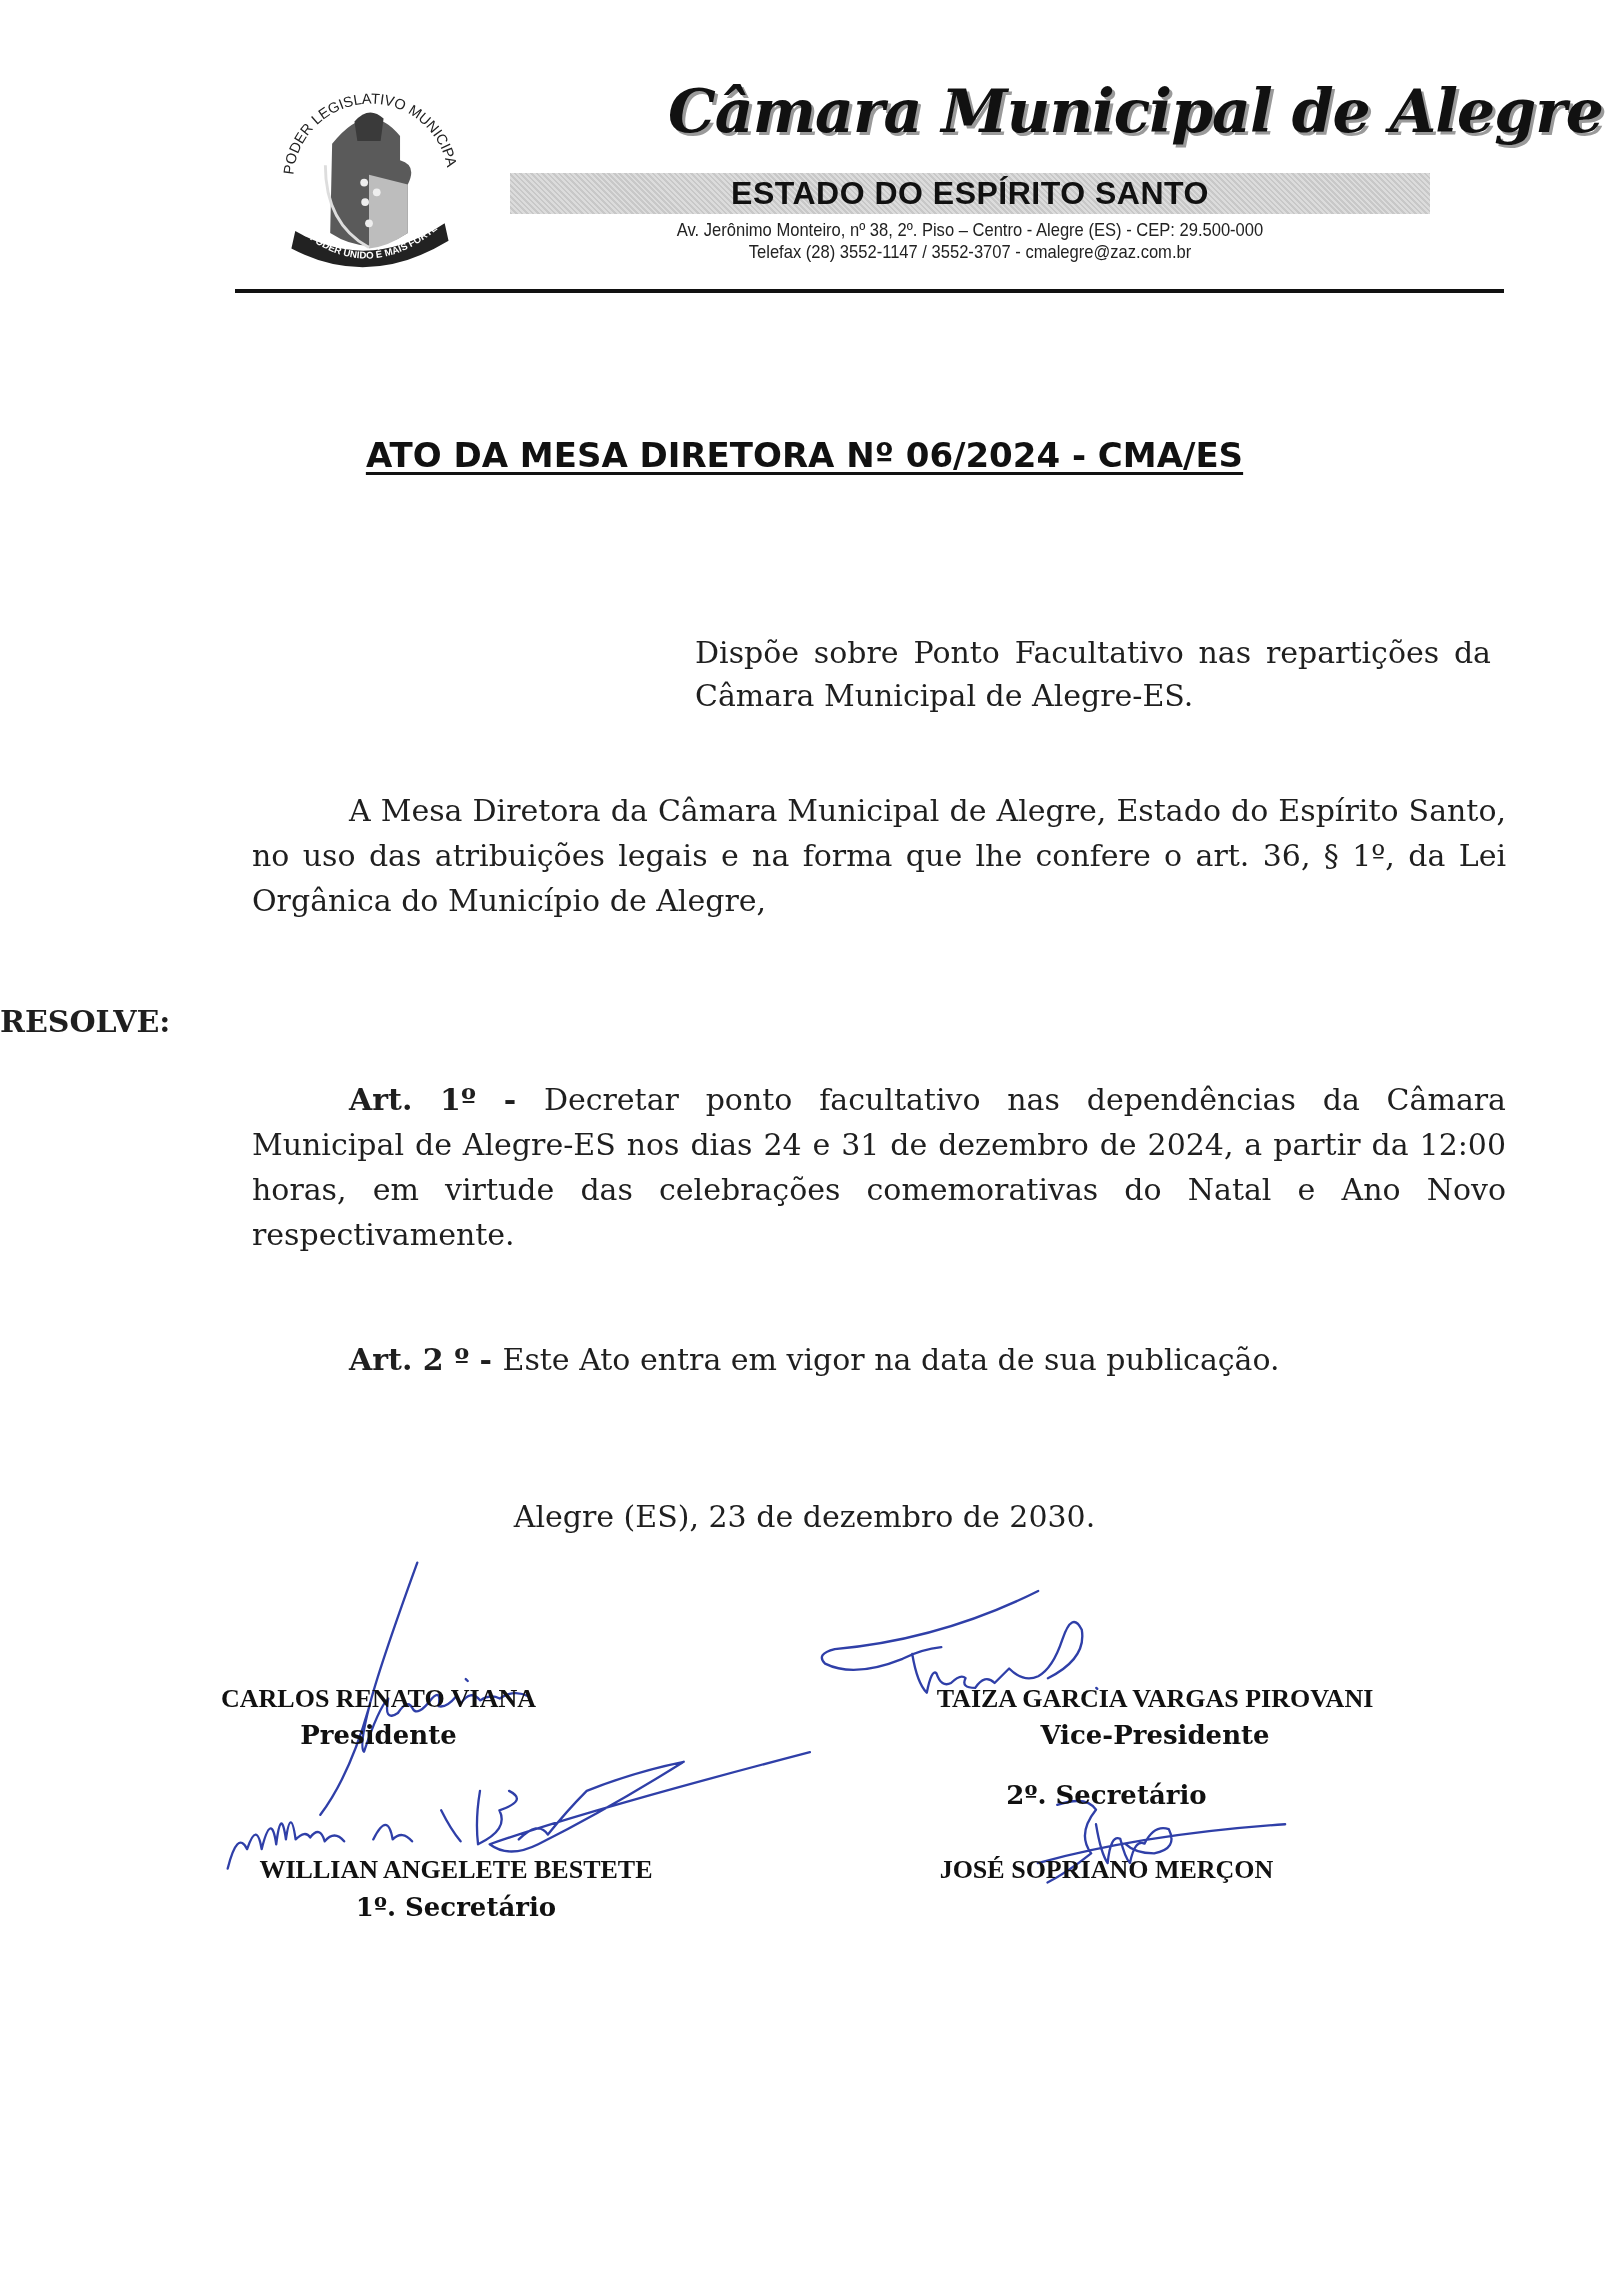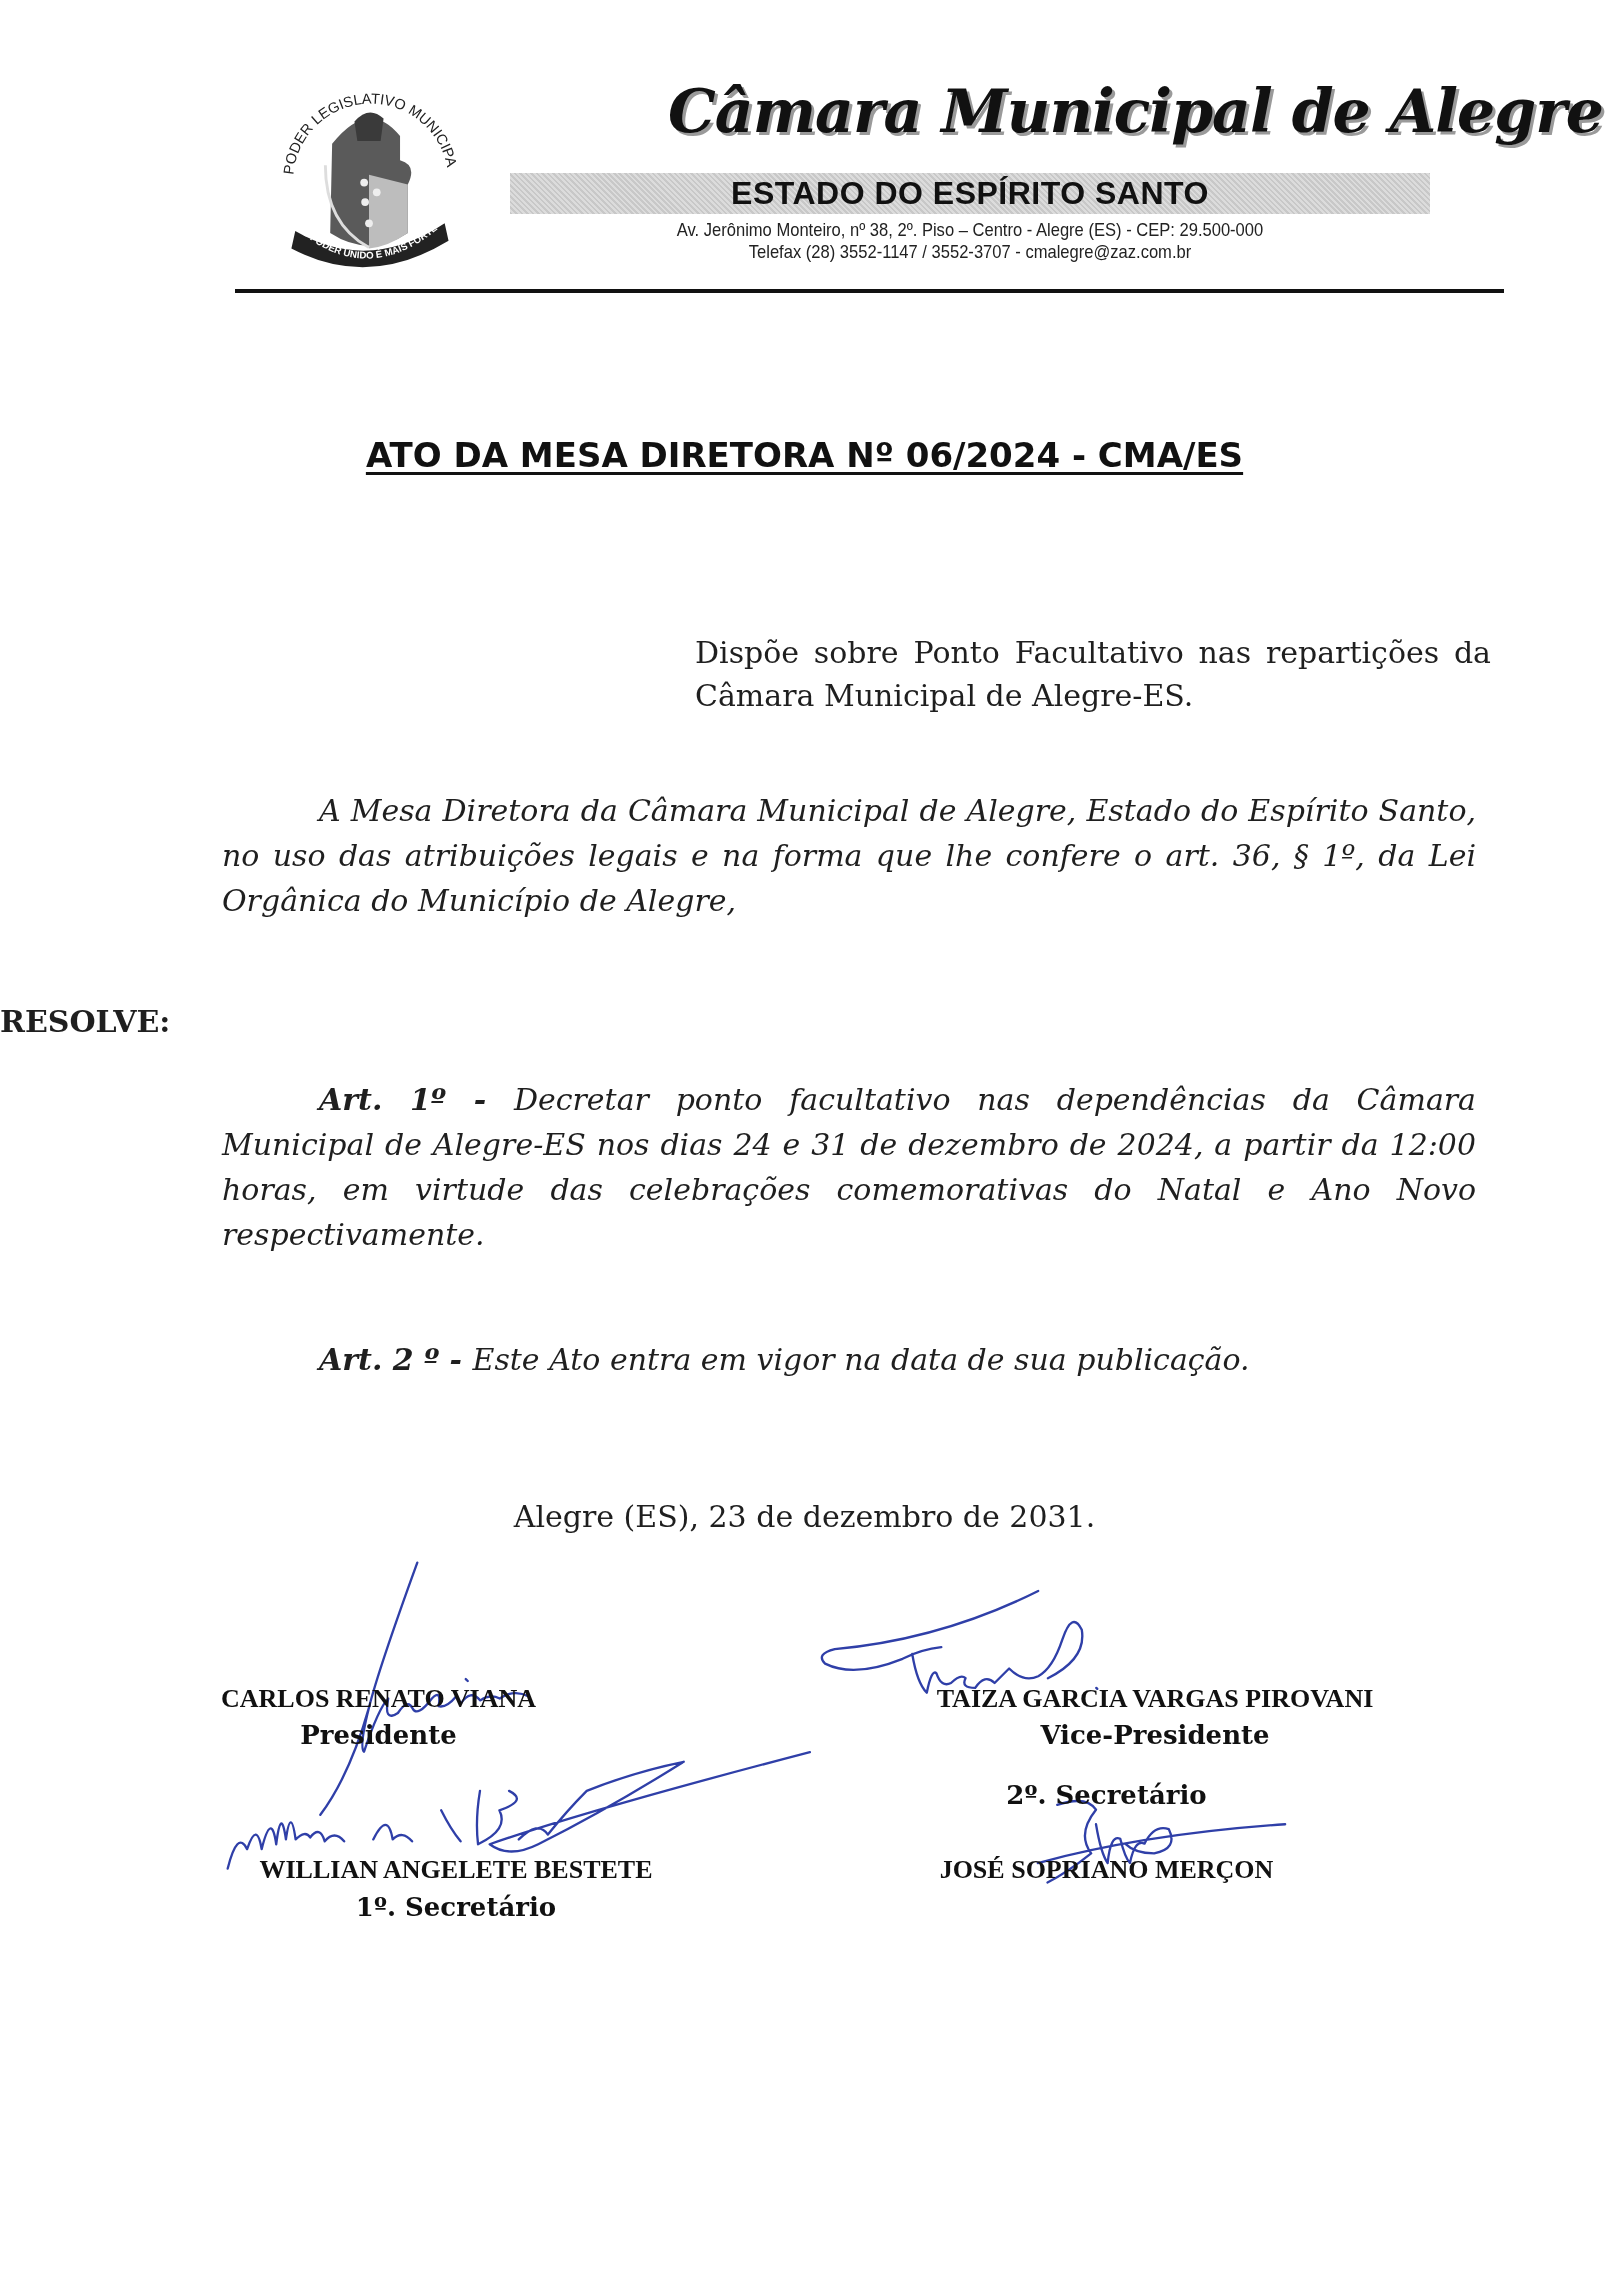--- a/index.html
+++ b/index.html
@@ -8,21 +8,21 @@
     .crest { left: 272px; top: 68px; width: 194px; height: 204px; }
     .brand { left: 621px; top: 76px; width: 737px; font-family: "DejaVu Serif", serif; font-style: italic; font-weight: bold; font-size: 60px; color: #111; text-shadow: 2.9px 2.9px 0 #9a9a9a; letter-spacing: -1px; white-space: nowrap; margin-left: 47px; }
     .state-band { left: 510px; top: 173px; width: 920px; height: 41px; background: repeating-linear-gradient(45deg, #c8c8c8 0 1.9px, #dcdcdc 1.9px 3.9px); }
     .state { left: 510px; top: 175px; width: 920px; text-align: center; font-family: "Liberation Sans", sans-serif; font-weight: bold; font-size: 32px; color: #111; letter-spacing: 0.5px; }
     .addr { left: 510px; top: 219px; width: 920px; text-align: center; font-family: "Liberation Sans", sans-serif; font-size: 18.4px; color: #222; transform: scaleX(0.9); }
     .tel { left: 510px; top: 241px; width: 920px; text-align: center; font-family: "Liberation Sans", sans-serif; font-size: 18.4px; color: #222; transform: scaleX(0.9); }
     .rule { left: 235px; top: 289px; width: 1269px; height: 3.9px; background: #111; }
     .title { left: 0; width: 1609px; top: 435px; text-align: center; font-family: "DejaVu Sans", sans-serif; font-weight: bold; font-size: 34px; text-decoration: underline; text-underline-offset: 4.9px; color: #111; }
     .serif { font-family: "DejaVu Serif", serif; font-size: 30px; color: #1f1f1f; }
     .ementa { left: 695px; top: 631px; width: 796px; text-align: justify; line-height: 43px; }
-    .para { left: 222px; width: 1254px; text-align: justify; line-height: 45px; font-style: italic; }
+    .para { left: 252px; width: 1254px; text-align: justify; line-height: 45px; }
     .indent { text-indent: 97px; }
     .resolve { left: 0; width: 1609px; top: 1004px; text-align: left; font-weight: bold; }
     .art-label { font-weight: bold; }
     .date { left: 0; width: 1609px; top: 1499px; text-align: center; }
     .sig-name { font-family: Liberation Serif, serif; font-weight: bold; font-size: 26px; color: #111; text-align: center; }
     .sig-role { font-family: "DejaVu Serif", serif; font-weight: bold; font-size: 26px; color: #111; text-align: center; }
     .sigsvg { position: absolute; overflow: visible; }
     .sigsvg path { fill: none; stroke: #2f3fa8; stroke-width: 2.4; stroke-linecap: round; stroke-linejoin: round; }
   </style>
 </head>
@@ -67,21 +67,21 @@
 <div class="abs serif resolve">RESOLVE:</div>
 
 <div class="abs serif para indent" style="top:1077px;">
   <span class="art-label">Art. 1º</span><span class="art-label"> - </span><span>Decretar ponto facultativo nas dependências da Câmara Municipal de Alegre-ES nos dias 24 e 31 de dezembro de 2024, a partir da 12:00 horas, em virtude das celebrações comemorativas do Natal e Ano Novo respectivamente.</span>
 </div>
 
 <div class="abs serif para indent" style="top:1337px;">
   <span class="art-label">Art. 2 º</span><span class="art-label"> - </span><span>Este Ato entra em vigor na data de sua publicação.</span>
 </div>
 
-<div class="abs serif date">Alegre (ES), 23 de dezembro de 2031.</div>
+<div class="abs serif date">Alegre (ES), 23 de dezembro de 2030.</div>
 
 <svg class="sigsvg" style="left:223px;top:1553px;" width="408" height="320" viewBox="0 0 420 330">
   <path d="M200,10 Q160,120 150,160 Q140,200 145,205 Q160,160 170,150 Q165,175 180,165 Q190,150 195,160 Q200,170 215,150 Q225,140 222,158 Q230,160 240,148 M250,130 L252,132 M245,155 Q255,140 265,152 Q275,145 285,150 Q300,140 315,148 M150,160 Q130,230 100,270"></path>
 </svg>
 <div class="abs sig-name" style="left:194px;top:1684px;width:369px;">CARLOS RENATO VIANA</div>
 <div class="abs sig-role" style="left:194px;top:1720px;width:369px;">Presidente</div>
 
 <svg class="sigsvg" style="left:815px;top:1591px;" width="427" height="155" viewBox="0 0 440 160">
   <path d="M230,0 Q130,50 20,60 Q0,65 10,75 Q40,90 90,70 Q110,60 130,58 M100,65 Q105,95 115,105 Q120,80 125,85 Q130,100 140,95 Q150,85 155,90 Q150,100 165,100 Q175,85 185,95 Q195,85 200,80 Q215,95 230,88 Q245,80 255,50 Q265,20 275,40 Q280,70 240,90 M290,100 L291,101"></path>
 </svg>

